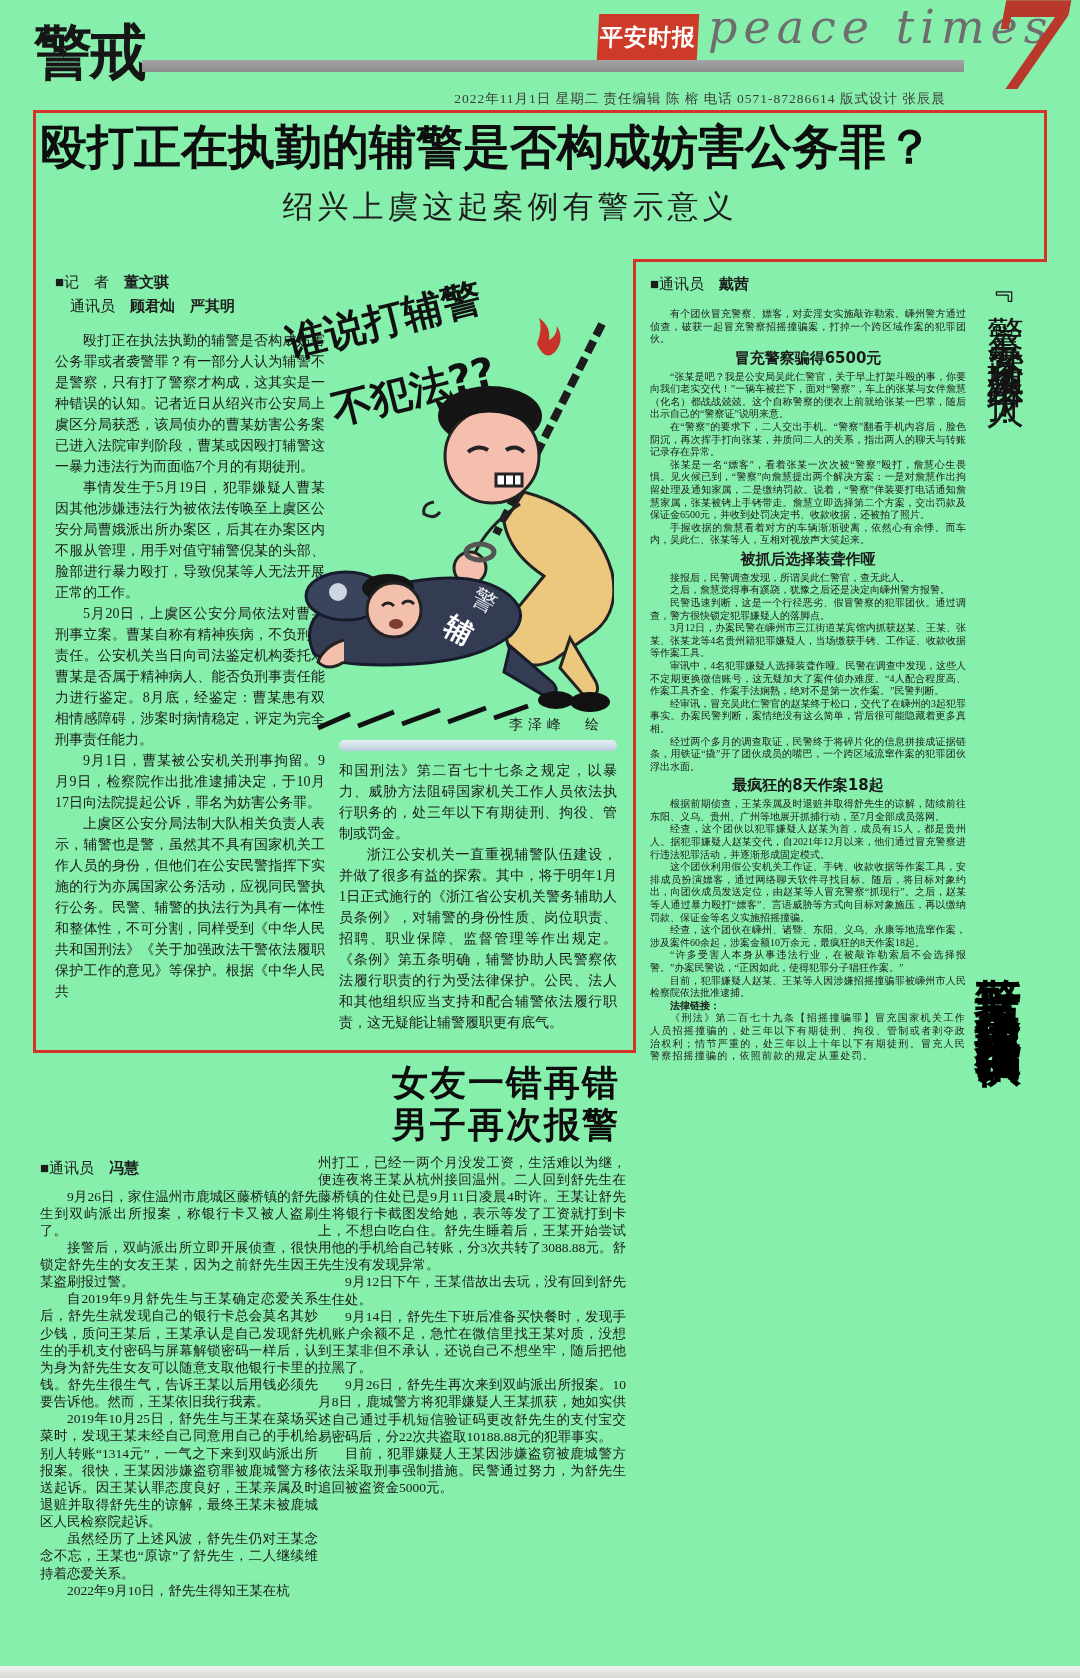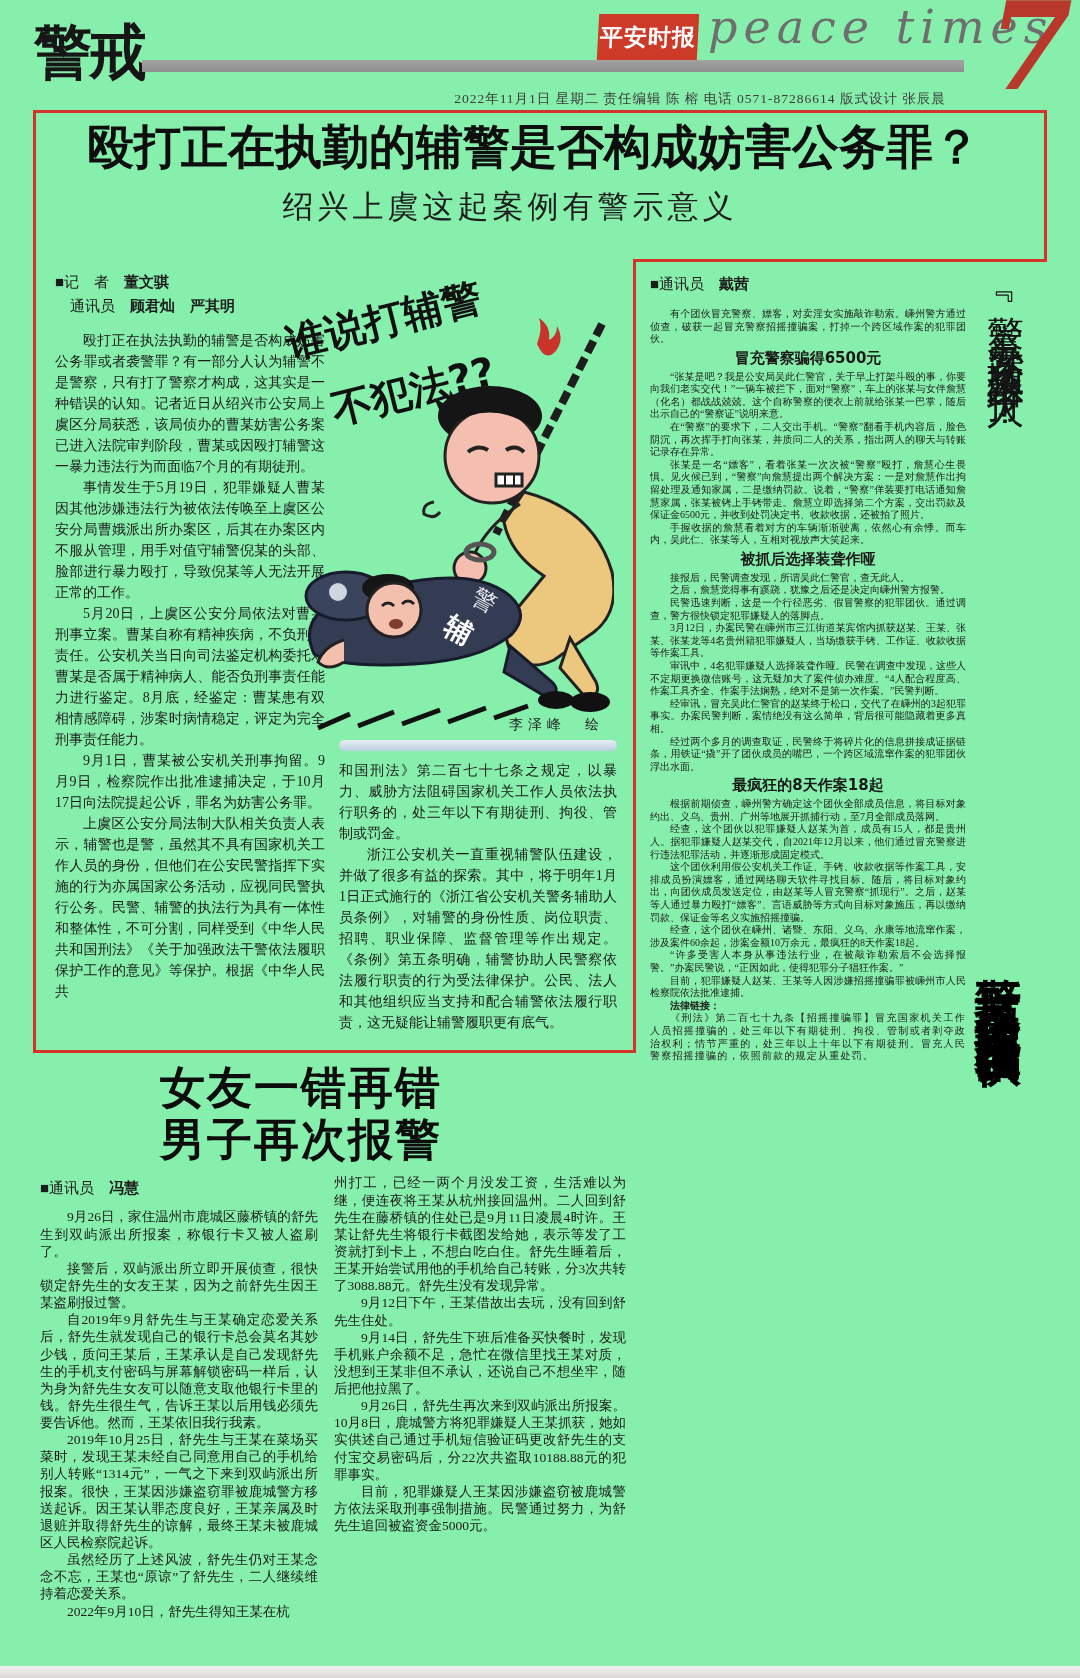--- a/index.html
+++ b/index.html
@@ -18,21 +18,21 @@
   #logo-en{left:708px;top:0px;font-size:46px;color:#6e6e6e;font-family:"DejaVu Serif",serif;
       font-style:italic;letter-spacing:6px;}
   #dateline{left:420px;top:90px;width:560px;text-align:center;font-size:13.5px;color:#3c3c3c;letter-spacing:1px;}
   #page-number{left:988px;top:-26px;font-size:122px;color:#b8392c;font-family:"DejaVu Serif",serif;
       font-weight:bold;font-style:italic;}
 
   
   .red-seg{background:#d5342b;position:absolute;}
 
   
-  #main-headline{left:40px;top:116px;width:940px;text-align:right;
+  #main-headline{left:40px;top:116px;width:940px;text-align:left;
       font-family:"DejaVu Sans","Liberation Sans",sans-serif;font-weight:900;font-size:47px;
       letter-spacing:0px;color:#0e0e0e;white-space:nowrap;}
   #main-subhead{left:40px;top:186px;width:940px;text-align:center;font-size:31px;font-weight:400;
       color:#1e1e1e;letter-spacing:4px;}
   #main-body{left:55px;top:266px;width:562px;height:780px;display:flex;gap:14px;overflow:hidden;}
   .col1{width:270px;flex:none;}
   .col2{flex:1;min-width:0;}
   .byline{font-size:15px;margin:4px 0 12px 0;line-height:1.6;}
   .byline .bl-label{font-weight:400;}
   .byline .bl-name{font-weight:bold;font-family:"DejaVu Sans",sans-serif;font-size:15px;}
@@ -53,24 +53,24 @@
 
   
   #v-headline-light{left:980px;top:280px;height:655px;writing-mode:vertical-rl;
       font-size:37px;font-weight:400;letter-spacing:7px;color:#141414;}
   #v-headline-bold{left:968px;top:942px;height:720px;writing-mode:vertical-rl;
       font-family:"DejaVu Sans","Liberation Sans",sans-serif;font-weight:900;font-size:46px;
       letter-spacing:5px;color:#000;}
 
   
   #bottom-article{left:40px;top:1062px;width:586px;height:604px;overflow:hidden;}
-  #bottom-headline{margin-left:120px;width:460px;text-align:left;
-      font-family:"DejaVu Sans","Liberation Sans",sans-serif;font-weight:900;font-size:45px;
+  #bottom-headline{margin-left:120px;width:460px;text-align:right;
+      font-family:"DejaVu Sans","Liberation Sans",sans-serif;font-weight:900;font-size:36px;
       line-height:1.16;letter-spacing:2px;color:#0d0d0d;}
-  #bottom-cols{display:flex;gap:16px;margin-top:8px;}
+  #bottom-cols{display:flex;margin-top:8px;}
   #bottom-cols .bcol1{width:278px;flex:none;}
   #bottom-cols .bcol2{flex:1;min-width:0;}
   #bottom-article .body-text p{font-size:13.5px;line-height:1.27;}
   #bottom-article .byline{margin:2px 0 8px 0;}
 
   #bottom-strip{left:0;bottom:0;width:1080px;height:12px;background:linear-gradient(#f2f1ef,#d9d8d5);}
 </style>
 </head>
 <body>
 
@@ -186,21 +186,21 @@
         <p class="p">手握收据的詹慧看着对方的车辆渐渐驶离，依然心有余悸。而车内，吴此仁、张某等人，互相对视放声大笑起来。</p>
         <p class="subhead">被抓后选择装聋作哑</p>
         <p class="p">接报后，民警调查发现，所谓吴此仁警官，查无此人。</p>
         <p class="p">之后，詹慧觉得事有蹊跷，犹豫之后还是决定向嵊州警方报警。</p>
         <p class="p">民警迅速判断，这是一个行径恶劣、假冒警察的犯罪团伙。通过调查，警方很快锁定犯罪嫌疑人的落脚点。</p>
         <p class="p">3月12日，办案民警在嵊州市三江街道某宾馆内抓获赵某、王某、张某、张某龙等4名贵州籍犯罪嫌疑人，当场缴获手铐、工作证、收款收据等作案工具。</p>
         <p class="p">审讯中，4名犯罪嫌疑人选择装聋作哑。民警在调查中发现，这些人不定期更换微信账号，这无疑加大了案件侦办难度。“4人配合程度高、作案工具齐全、作案手法娴熟，绝对不是第一次作案。”民警判断。</p>
         <p class="p">经审讯，冒充吴此仁警官的赵某终于松口，交代了在嵊州的3起犯罪事实。办案民警判断，案情绝没有这么简单，背后很可能隐藏着更多真相。</p>
         <p class="p">经过两个多月的调查取证，民警终于将碎片化的信息拼接成证据链条，用铁证“撬”开了团伙成员的嘴巴，一个跨区域流窜作案的犯罪团伙浮出水面。</p>
         <p class="subhead">最疯狂的8天作案18起</p>
-        <p class="p">根据前期侦查，嵊州警方确定这个团伙全部成员信息，将目标对象约出、义乌、贵州、广州等地展开抓捕行动，至7月全部成员落网。</p>
+        <p class="p">根据前期侦查，王某亲属及时退赃并取得舒先生的谅解，陆续前往东阳、义乌、贵州、广州等地展开抓捕行动，至7月全部成员落网。</p>
         <p class="p">经查，这个团伙以犯罪嫌疑人赵某为首，成员有15人，都是贵州人。据犯罪嫌疑人赵某交代，自2021年12月以来，他们通过冒充警察进行违法犯罪活动，并逐渐形成固定模式。</p>
         <p class="p">这个团伙利用假公安机关工作证、手铐、收款收据等作案工具，安排成员扮演嫖客，通过网络聊天软件寻找目标。随后，将目标对象约出，向团伙成员发送定位，由赵某等人冒充警察“抓现行”。之后，赵某等人通过暴力殴打“嫖客”、言语威胁等方式向目标对象施压，再以缴纳罚款、保证金等名义实施招摇撞骗。</p>
         <p class="p">经查，这个团伙在嵊州、诸暨、东阳、义乌、永康等地流窜作案，涉及案件60余起，涉案金额10万余元，最疯狂的8天作案18起。</p>
         <p class="p">“许多受害人本身从事违法行业，在被敲诈勒索后不会选择报警。”办案民警说，“正因如此，使得犯罪分子猖狂作案。”</p>
         <p class="p">目前，犯罪嫌疑人赵某、王某等人因涉嫌招摇撞骗罪被嵊州市人民检察院依法批准逮捕。</p>
         <p class="law-label">法律链接：</p>
         <p class="law">《刑法》第二百七十九条【招摇撞骗罪】冒充国家机关工作人员招摇撞骗的，处三年以下有期徒刑、拘役、管制或者剥夺政治权利；情节严重的，处三年以上十年以下有期徒刑。冒充人民警察招摇撞骗的，依照前款的规定从重处罚。</p>
       </div>
   </div>
 

